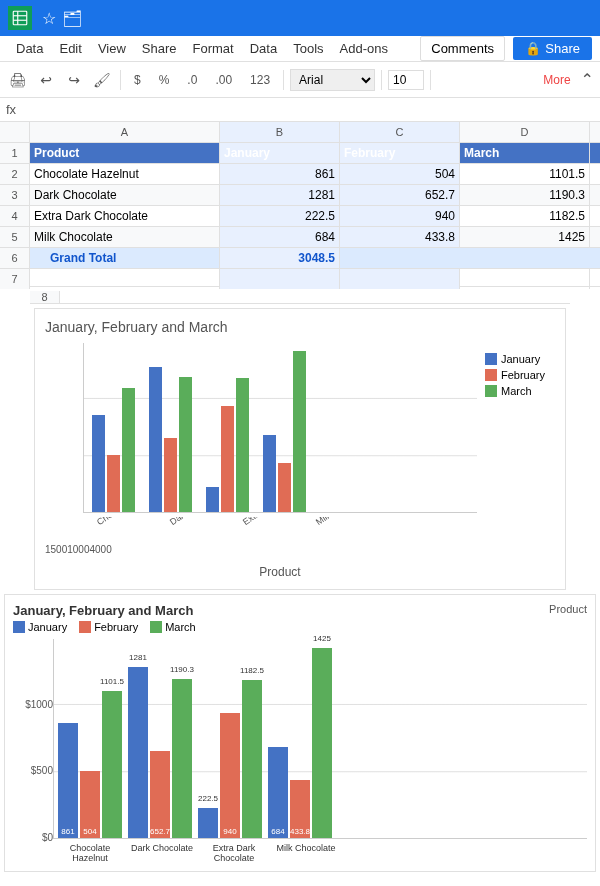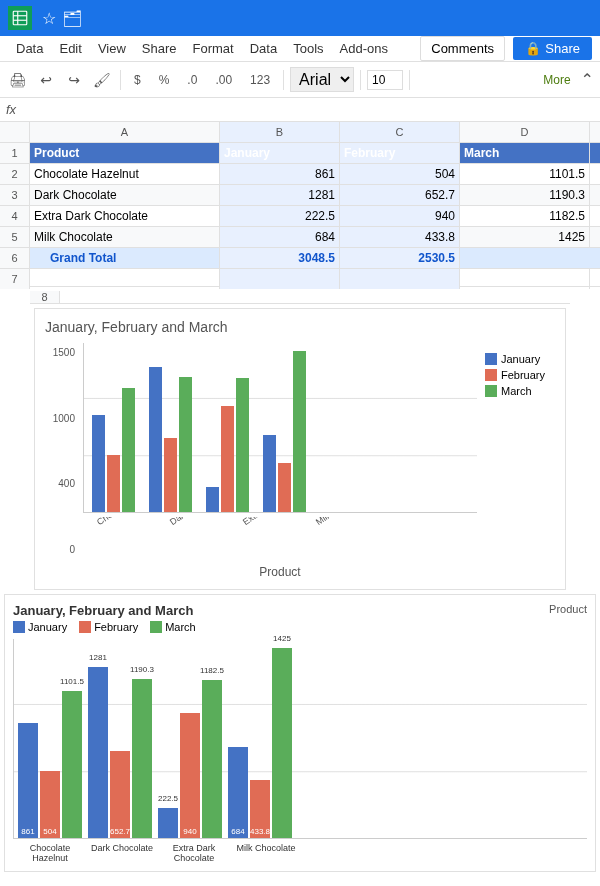--- a/index.html
+++ b/index.html
@@ -16,28 +16,28 @@
     .menu-bar { display: flex; align-items: center; padding: 2px 8px; height: 26px; border-bottom: 1px solid #e0e0e0; }
     .menu-item { padding: 2px 8px; font-size: 13px; color: #333; cursor: pointer; }
     .btn-comments { background: white; border: 1px solid #ddd; padding: 4px 10px; border-radius: 2px; font-size: 13px; cursor: pointer; margin-left: auto; margin-right: 8px; }
     .btn-share { background: #1a73e8; color: white; border: none; padding: 4px 12px; border-radius: 2px; font-size: 13px; cursor: pointer; display: flex; align-items: center; gap: 4px; }
 
     
     .toolbar { display: flex; align-items: center; padding: 2px 6px; height: 36px; border-bottom: 1px solid #e0e0e0; gap: 4px; }
     .toolbar-icon { width: 24px; height: 24px; display: flex; align-items: center; justify-content: center; cursor: pointer; color: #555; font-size: 14px; }
     .toolbar-divider { width: 1px; height: 20px; background: #e0e0e0; margin: 0 2px; }
     .toolbar-btn { padding: 2px 6px; border: 1px solid transparent; border-radius: 2px; cursor: pointer; font-size: 12px; color: #555; }
-    .font-select { border: 1px solid #ddd; padding: 2px 4px; font-size: 16px; width: 64px; }
+    .font-select { border: 1px solid #ddd; padding: 2px 4px; font-size: 12px; width: 85px; }
     .font-size { border: 1px solid #ddd; padding: 2px 4px; font-size: 12px; width: 36px; }
-    .more-btn { margin-left: auto; font-size: 12px; color: #4d7c0f; cursor: pointer; padding: 2px 6px; }
+    .more-btn { margin-left: auto; font-size: 12px; color: #ef4444; cursor: pointer; padding: 2px 6px; }
     .collapse-btn { color: #555; cursor: pointer; font-size: 16px; }
 
     
     .formula-bar { display: flex; align-items: center; height: 24px; border-bottom: 1px solid #e0e0e0; padding: 0 6px; }
-    .fx-label { font-size: 13px; color: #555; margin-right: 8px; font-style: italic; }
+    .fx-label { font-size: 13px; color: #555; margin-right: 8px; }
     .formula-input { flex: 1; border: none; font-size: 13px; outline: none; }
 
     
     .spreadsheet { width: 100%; }
 
     
     .col-header-row { display: flex; background: #f8f9fa; border-bottom: 1px solid #e0e0e0; }
     .row-num-header { width: 30px; min-width: 30px; height: 20px; border-right: 1px solid #e0e0e0; }
     .col-header { height: 20px; border-right: 1px solid #e0e0e0; display: flex; align-items: center; justify-content: center; font-size: 11px; color: #555; background: #f8f9fa; }
     .col-a { width: 190px; min-width: 190px; }
@@ -170,42 +170,41 @@
     <div class="cell col-a cell-text">Milk Chocolate</div>
     <div class="cell col-b cell-num selected-col">684</div>
     <div class="cell col-c cell-num selected-col">433.8</div>
     <div class="cell col-d cell-num">1425</div>
   </div>
 
   <div class="data-row total-row" style="background:#dbeafe">
     <div class="row-num">6</div>
     <div class="cell col-a cell-text">Grand Total</div>
     <div class="cell col-b cell-num selected-col">3048.5</div>
-    <div class="cell col-c cell-num selected-col">2530.5</div>
   </div>
 
   <div class="data-row" style="height:18px">
     <div class="row-num">7</div>
     <div class="cell col-a"></div>
     <div class="cell col-b selected-col"></div>
     <div class="cell col-c selected-col"></div>
     <div class="cell col-d"></div>
   </div>
 </div>
 
 <div style="padding: 2px 30px 0 30px">
 
   <div style="display:flex; border-bottom:1px solid #e0e0e0; padding: 2px 0 0 0">
     <div style="width:30px;min-width:30px;font-size:11px;color:#555;background:#f8f9fa;border-right:1px solid #e0e0e0;display:flex;align-items:center;justify-content:center;">8</div>
     <div style="flex:1"></div>
   </div>
   <div class="chart-area" style="background:white;">
     <div class="chart-title">January, February and March</div>
     <div style="display:flex; gap:8px;">
-      <div style="width: 30px; display:flex; flex-direction:column; justify-content:space-between; align-items:flex-end; padding-bottom: 24px; padding-top: 4px; font-size:10px; color:#555;">
+      <div style="width: 30px; display:flex; flex-direction:row; justify-content:space-between; align-items:flex-end; padding-bottom: 24px; padding-top: 4px; font-size:10px; color:#555;">
         <span>1500</span>
         <span>1000</span>
         <span>400</span>
         <span>0</span>
       </div>
       <div style="flex:1; position:relative;">
 
         <div style="position:relative; height:170px; border-left:1px solid #ccc; border-bottom:1px solid #ccc; background: repeating-linear-gradient(to top, transparent 0px, transparent calc(33.3% - 1px), #e0e0e0 calc(33.3%), transparent calc(33.3% + 1px));">
 
           <div style="display:flex; align-items:flex-end; height:100%; gap:14px; padding: 0 8px;">
@@ -281,20 +280,26 @@
             <div style="width:12px;height:12px;background:#5aad5a;"></div>
             <span>March</span>
           </div>
         </div>
       </div>
       <div style="font-size:11px;color:#555;">Product</div>
     </div>
 
     <div style="display:flex; margin-top:6px;">
 
+      <div style="width:40px;display:flex;flex-direction:column;justify-content:space-between;align-items:flex-end;font-size:10px;color:#555;padding-bottom:20px;padding-top:4px;">
+        <span></span>
+        <span>$1000</span>
+        <span>$500</span>
+        <span>$0</span>
+      </div>
 
       <div style="flex:1;position:relative;">
         <div style="height:200px;border-left:1px solid #ccc;border-bottom:1px solid #ccc;position:relative;background: repeating-linear-gradient(to top, transparent 0px, transparent calc(33.3% - 1px), #e0e0e0 calc(33.3%), transparent calc(33.3% + 1px));">
           <div style="display:flex;align-items:flex-end;height:100%;gap:6px;padding: 0 4px;">
 
             <div style="display:flex;gap:2px;align-items:flex-end;position:relative;">
               <div style="width:20px;height:115px;background:#4472c4;position:relative;">
                 <span style="position:absolute;bottom:2px;left:50%;transform:translateX(-50%);font-size:8px;color:white;white-space:nowrap;">861</span>
               </div>
               <div style="width:20px;height:67px;background:#e06c55;position:relative;">

